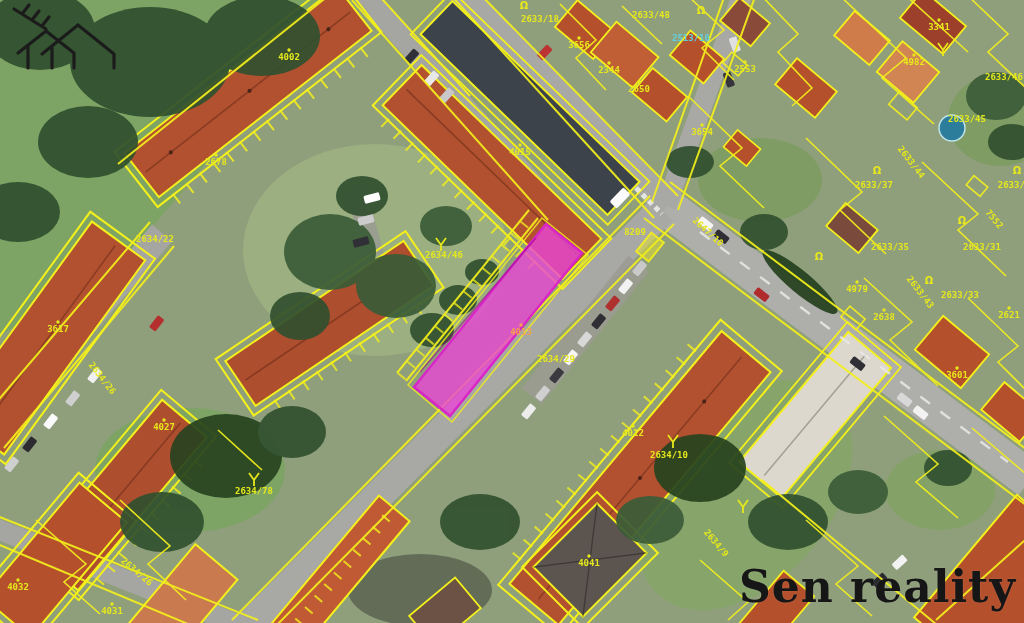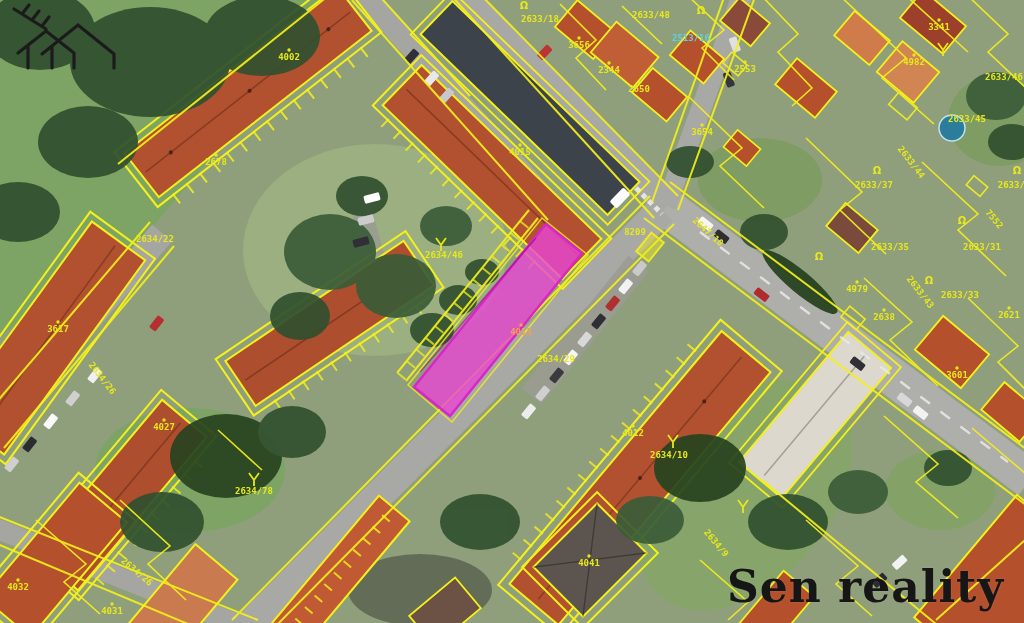--- a/index.html
+++ b/index.html
@@ -1,18 +1,18 @@
 <!DOCTYPE html>
 <html><head>
 <meta charset="utf-8">
 <style>
   html,body{margin:0;padding:0;background:#222;}
   .stage{position:relative;width:1024px;height:623px;overflow:hidden;font-family:"DejaVu Sans",sans-serif;}
   .stage svg{position:absolute;left:0;top:0;}
-  .watermark{position:absolute;right:20px;bottom:14px;display:flex;align-items:center;pointer-events:none;}
+  .watermark{position:absolute;right:8px;bottom:14px;display:flex;align-items:center;pointer-events:none;}
   .watermark .brand{font-family:"DejaVu Serif","Liberation Serif",serif;font-weight:700;font-size:44px;line-height:1;color:#161616;letter-spacing:1px;text-shadow:0 0 2px rgba(255,255,255,.15);}
   .logo-icon{position:absolute;right:70px;bottom:66px;pointer-events:none;}
 </style>
 </head>
 <body>
 
 <div class="stage">
 <svg id="map-svg" width="1024" height="623" viewBox="0 0 1024 623">
 
   <g>

